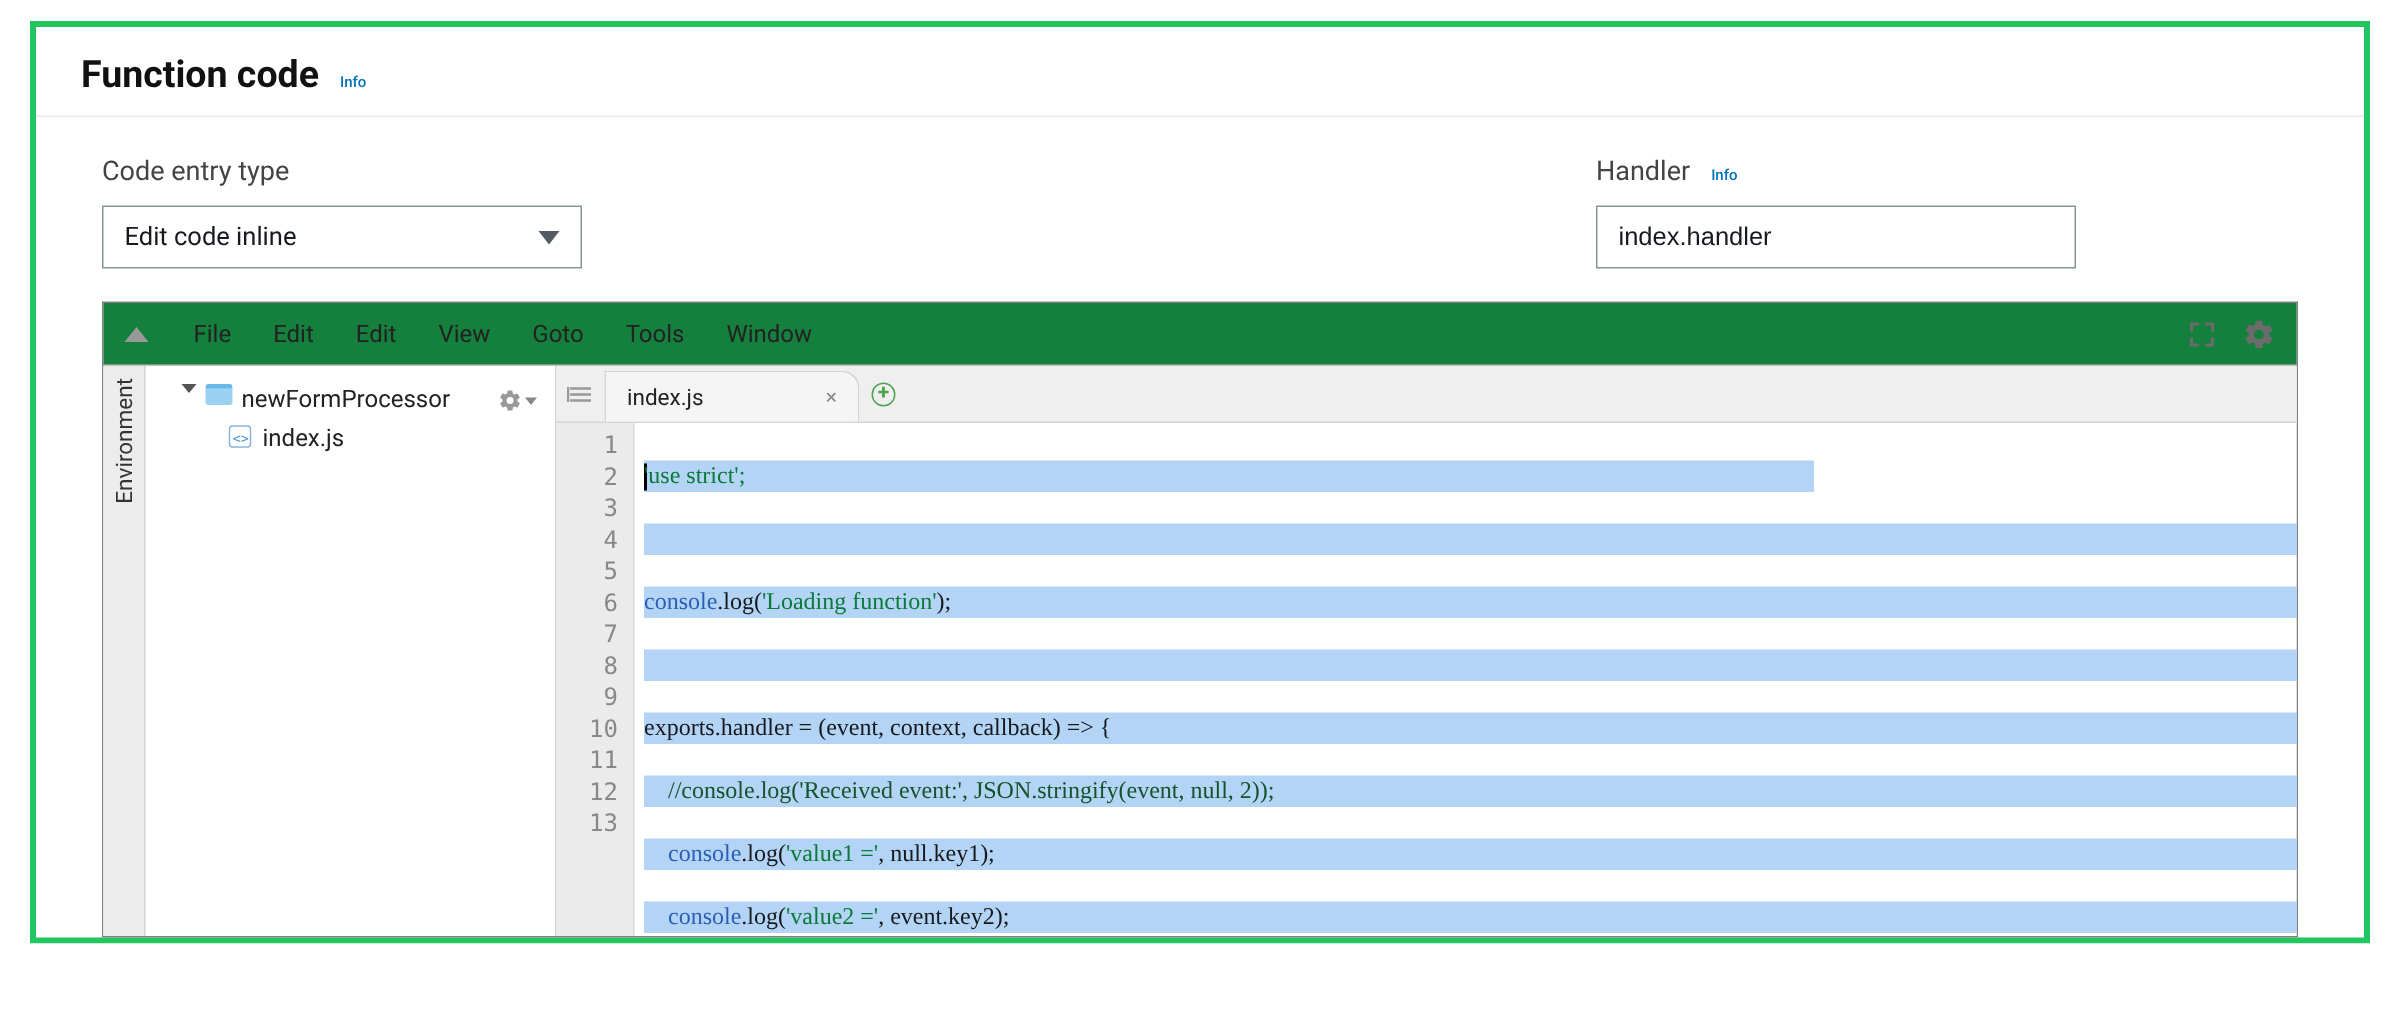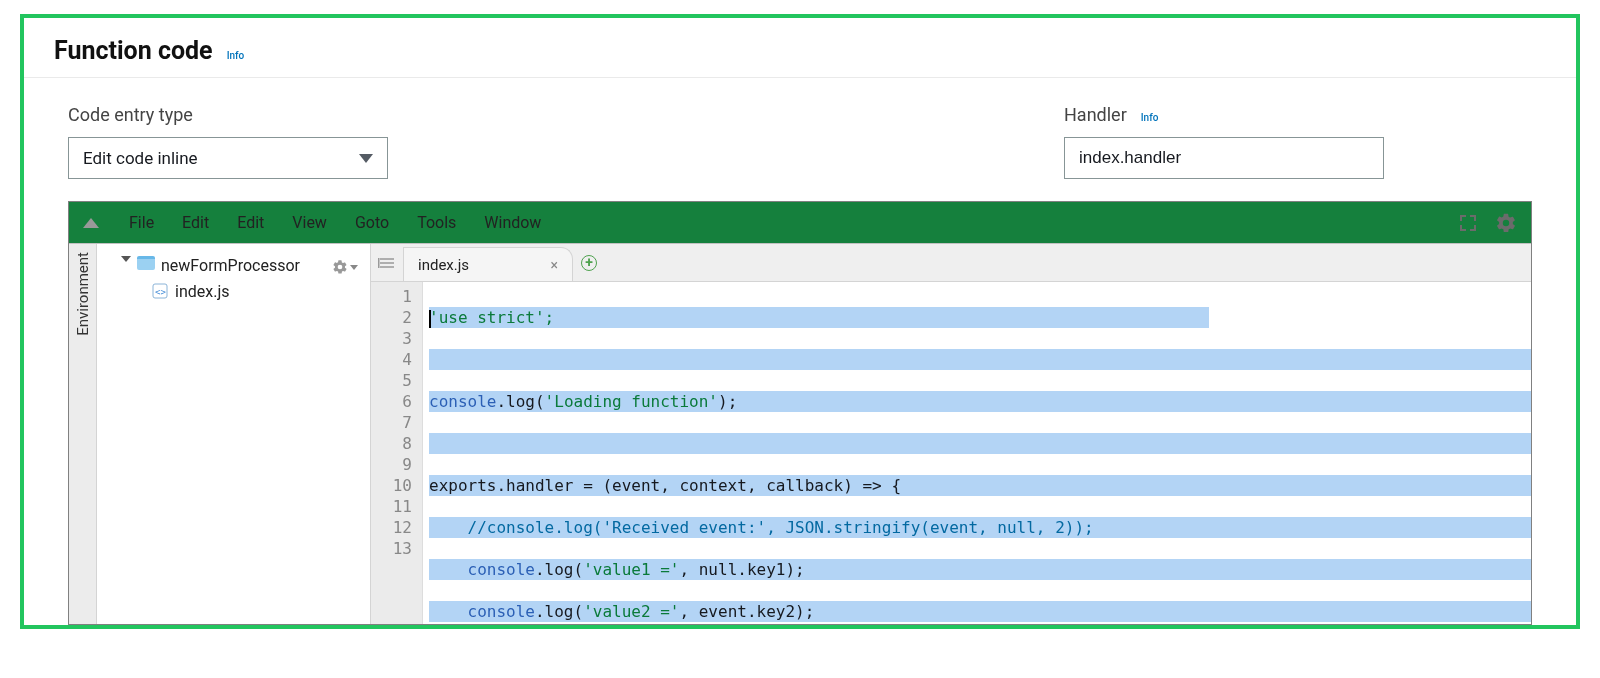--- a/index.html
+++ b/index.html
@@ -214,31 +214,32 @@
     border-right: 1px solid #ddd;
     min-width: 52px;
   }
   .gutter div{ height:21px; }
   .code-lines {
     flex: 1;
     padding: 4px 0 0 6px;
     white-space: pre;
     position: relative;
     overflow-x:auto;
+    font-family:Liberation Serif, serif;
   }
   .code-lines .line { height:21px; }
   .sel { background:#b3d4f5; }
   .partial-sel {
     display:inline-block;
     background:#b3d4f5;
     min-width:780px; 
   }
   .tok-str { color:#0a7a3a; }
   .tok-cons { color:#2b5fb5; }
-  .tok-comment { color:#0369a1; }
+  .tok-comment { color:#14532d; }
   .cursor {
     display:inline-block;
     width:2px; height:18px; background:#000;
     vertical-align:middle;
     margin-right:-2px;
   }
   .file-icon-js {
     width:18px; height:18px;
     display:inline-flex; align-items:center; justify-content:center;
   }

